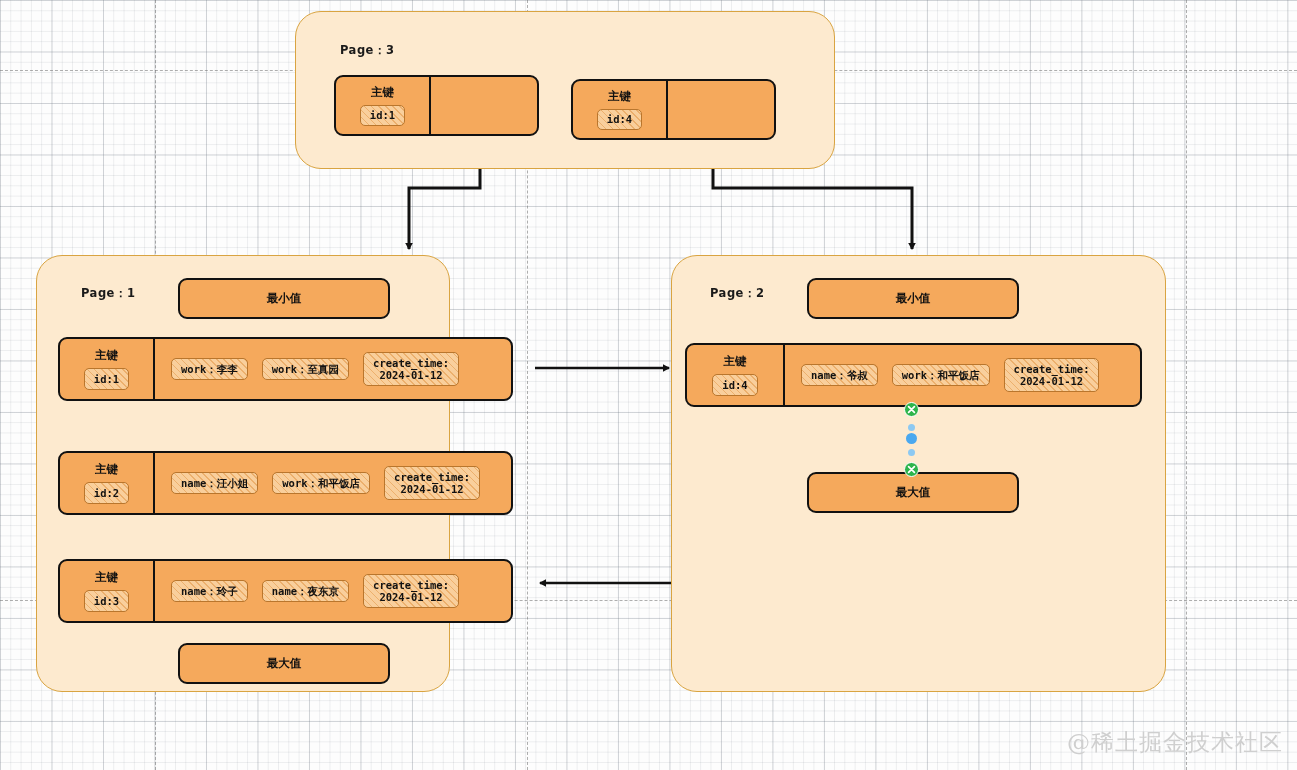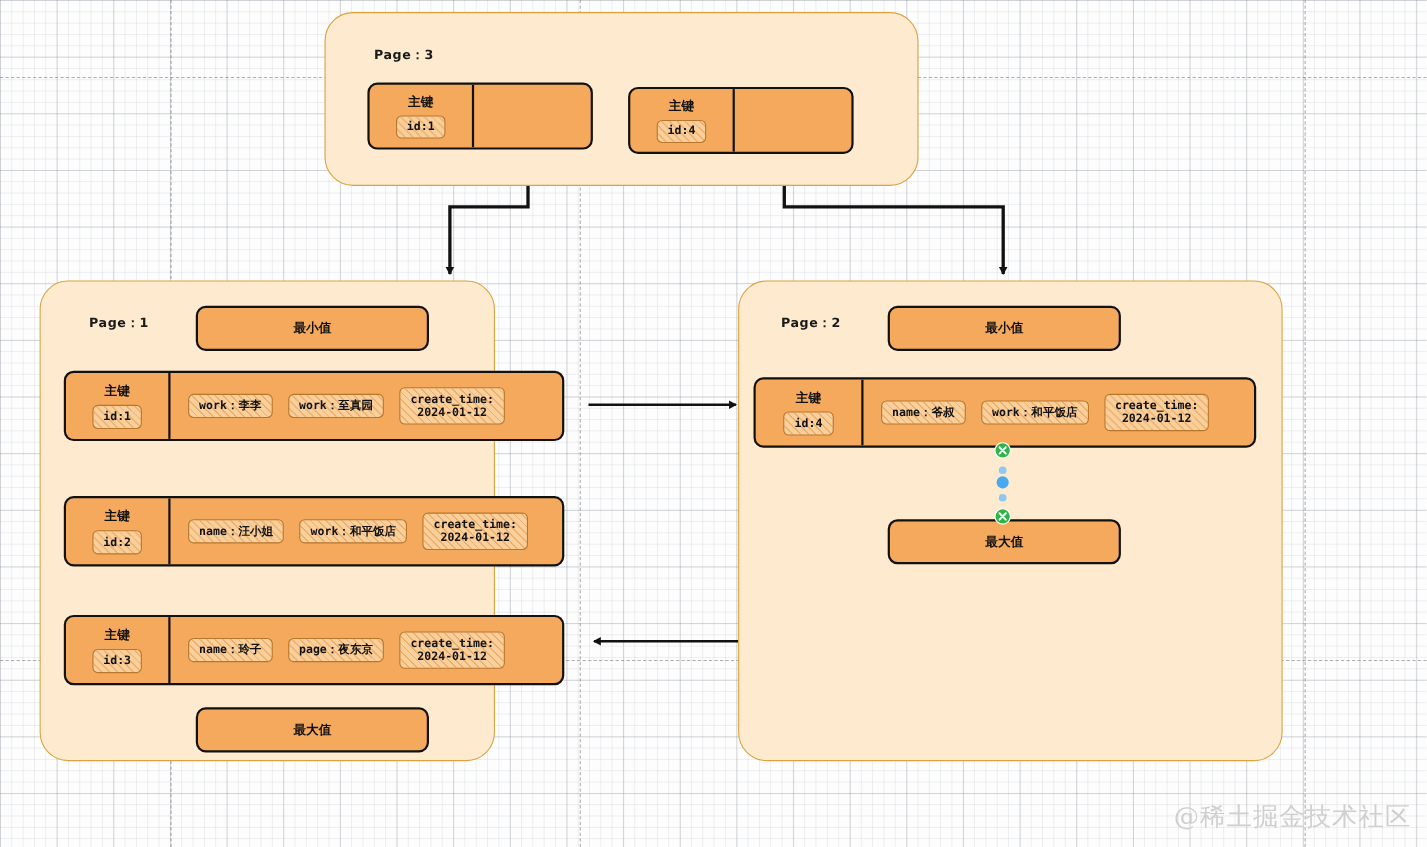--- a/index.html
+++ b/index.html
@@ -220,21 +220,21 @@
       </div>
     </div>
 
     <div class="record" style="left:21px;top:303px;width:455px;height:64px;">
       <div class="rec-key" style="width:95px;">
         <span class="kt">主键</span>
         <span class="chip">id:3</span>
       </div>
       <div class="rec-fields">
         <span class="chip">name：玲子</span>
-        <span class="chip">page：夜东京</span>
+        <span class="chip">name：夜东京</span>
         <span class="chip two-line">
           <span class="ln">create_time:</span>
           <span class="ln">2024-01-12</span>
         </span>
       </div>
     </div>
 
     <div class="minmax" style="left:141px;top:387px;width:212px;height:41px;">
       <span>最大值</span>
     </div>

